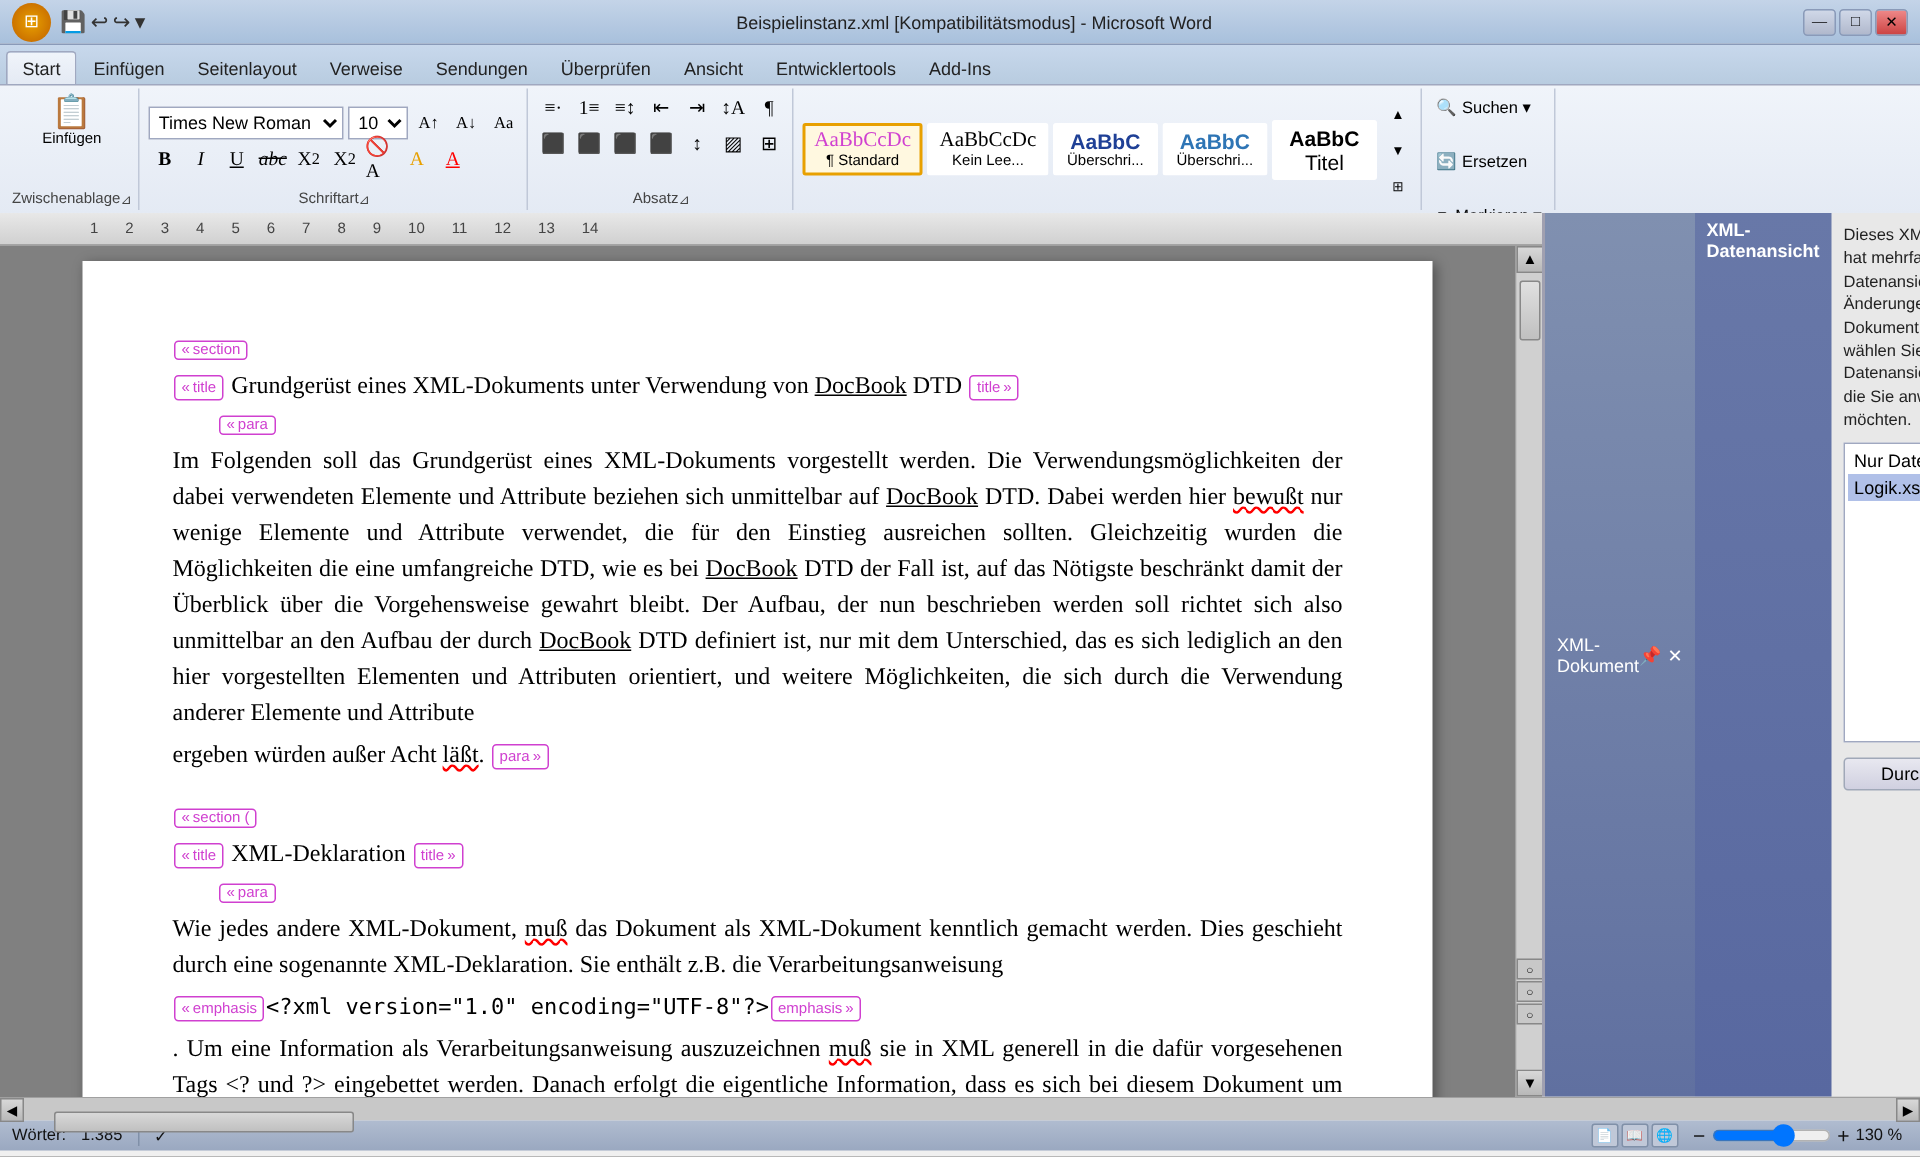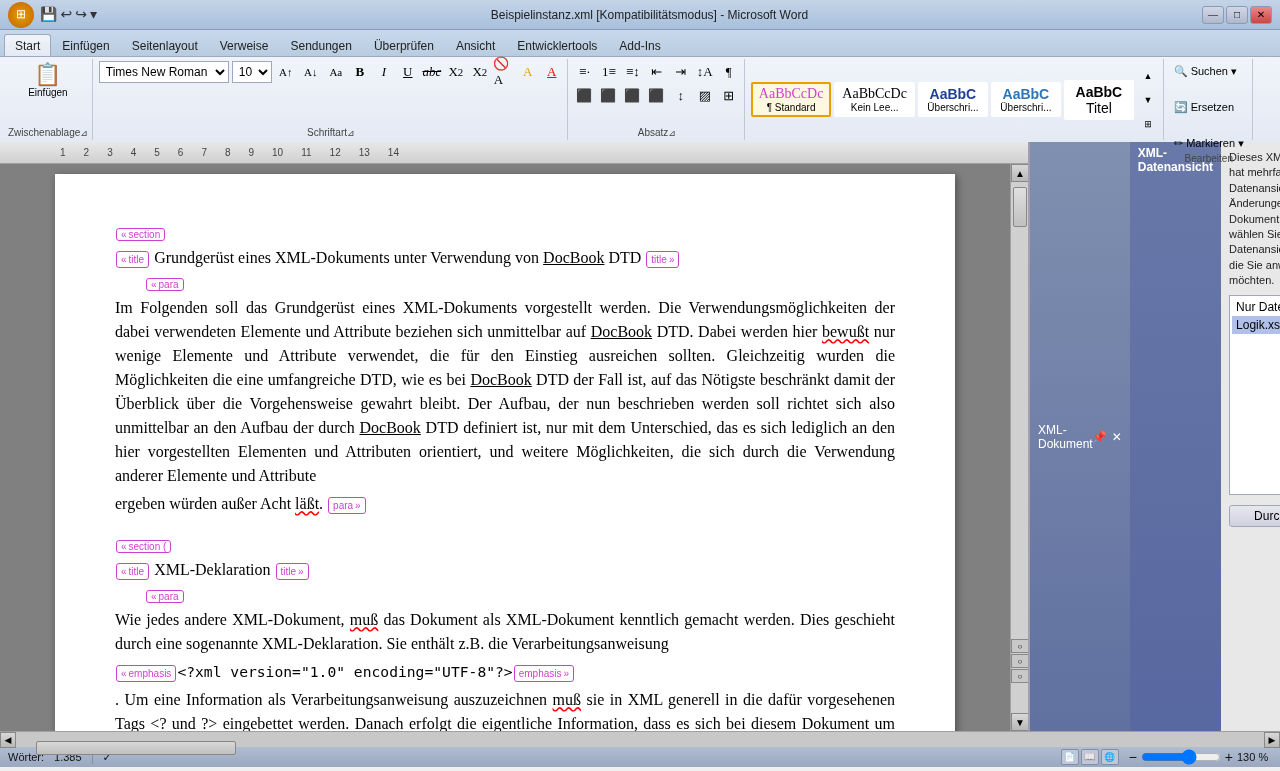--- a/index.html
+++ b/index.html
@@ -334,21 +334,21 @@
         <div class="label">Einfügen</div>
       </div>
     </div>
     <div class="ribbon-group-label-row">
       <span>Zwischenablage</span>
       <span style="font-size:9px;cursor:pointer;">⊿</span>
     </div>
   </div>
 
   <div class="ribbon-group" style="min-width:220px;">
-    <div class="ribbon-group-content" style="gap:2px;justify-content:center;">
+    <div class="ribbon-group-content" style="flex-direction:column;gap:2px;justify-content:center;">
       <div style="display:flex;gap:3px;align-items:center;">
         <select class="fmt-select" style="width:130px;">
           <option>Times New Roman</option>
         </select>
         <select class="fmt-select" style="width:40px;">
           <option>10</option>
         </select>
         <div class="fmt-btn" style="font-size:11px;">A↑</div>
         <div class="fmt-btn" style="font-size:11px;">A↓</div>
         <div class="fmt-btn" style="font-size:11px;">Aa</div>

